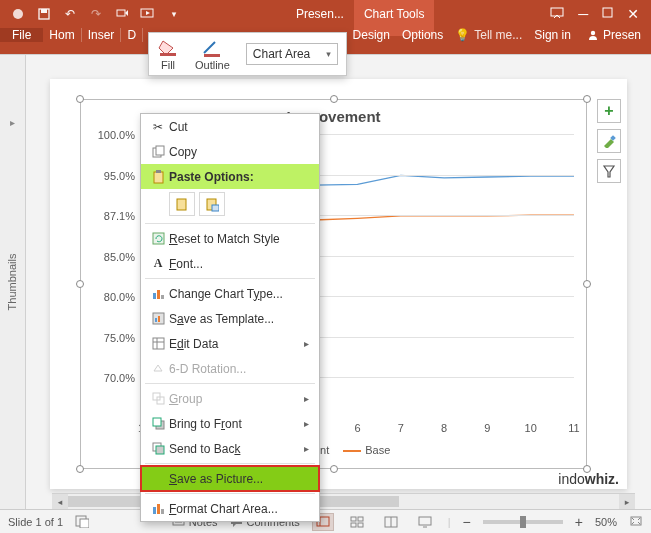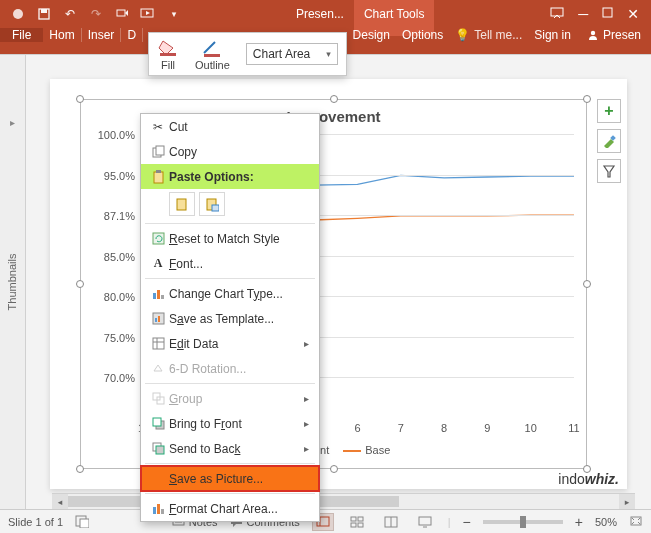--- a/index.html
+++ b/index.html
@@ -55,37 +55,37 @@
 .ctxmenu { position: absolute; left: 140px; top: 113px; width: 180px; background: #fff; border: 1px solid #bcbcbc; box-shadow: 2px 3px 8px rgba(0,0,0,.25); font-size: 12px; color: #333; z-index: 20; }
 .ctxmenu .item { display: flex; align-items: center; height: 25px; padding: 0 10px 0 6px; cursor: pointer; }
 .ctxmenu .item.disabled { color: #aaa; cursor: default; }
 .ctxmenu .item .ic { width: 22px; display: flex; align-items: center; justify-content: center; }
 .ctxmenu .item .txt { flex: 1; }
 .ctxmenu .item .arrow { color: #666; font-size: 10px; }
 .ctxmenu .sep { height: 1px; background: #e0e0e0; margin: 2px 4px; }
 .ctxmenu .paste-opts { display: flex; gap: 4px; padding: 2px 6px 4px 28px; height: 32px; align-items: center;}
 .ctxmenu .paste-opts .pb { width: 26px; height: 24px; border: 1px solid #d8d8d8; display: flex; align-items: center; justify-content: center; cursor: pointer; }
 .ctxmenu .highlight-header { background: #bef264; }
-.ctxmenu .highlighted { outline: 2px solid #d93025; outline-offset: -1px; background: #f97316; }
+.ctxmenu .highlighted { outline: 2px solid #d93025; outline-offset: -1px; background: #84cc16; }
 .u { text-decoration: underline; }
 
 .statusbar { position: absolute; left: 0; right: 0; bottom: 0; height: 24px; background: #f3f3f3; border-top: 1px solid #ccc; display: flex; align-items: center; font-size: 11px; color: #555; padding: 0 8px; gap: 12px; }
 .statusbar .spacer { flex: 1; }
 .statusbar .vbtn { width: 22px; height: 18px; display: flex; align-items: center; justify-content: center; border: 1px solid transparent; }
 .statusbar .vbtn.active { background: #e0d3cf; border-color: #c9b8b2; }
 .statusbar .zoom-slider { width: 80px; height: 4px; background: #ccc; position: relative; }
 .statusbar .zoom-slider .thumb { position: absolute; width: 6px; height: 12px; background: #888; top: -4px; left: 50%; margin-left: -3px; }
 
 .hscroll { position: absolute; left: 26px; right: 16px; bottom: 0; height: 16px; background: #eee; border-top: 1px solid #d0d0d0; display: flex; }
 .hscroll .btn { width: 16px; background: #e0e0e0; display:flex;align-items:center;justify-content:center;font-size:9px;color:#666; }
 .hscroll .track { flex: 1; position: relative; }
 .hscroll .thumb { position: absolute; left: 0; width: 60%; top: 2px; bottom: 2px; background: #cfcfcf; }
 
 .watermark { position: absolute; right: 32px; bottom: 46px; font-size: 14px; color: #3a3a3a; z-index: 5; }
-.watermark b { font-weight: 700; font-style: italic; }
+.watermark b { font-weight: 700; }
 </style>
 </head>
 <body>
 
 <div class="titlebar">
   <div class="qat">
     <span class="qat-icon">
         <svg width="14" height="14">
           <circle cx="7" cy="7" r="5" fill="#fff" opacity=".85"></circle>
         </svg>

